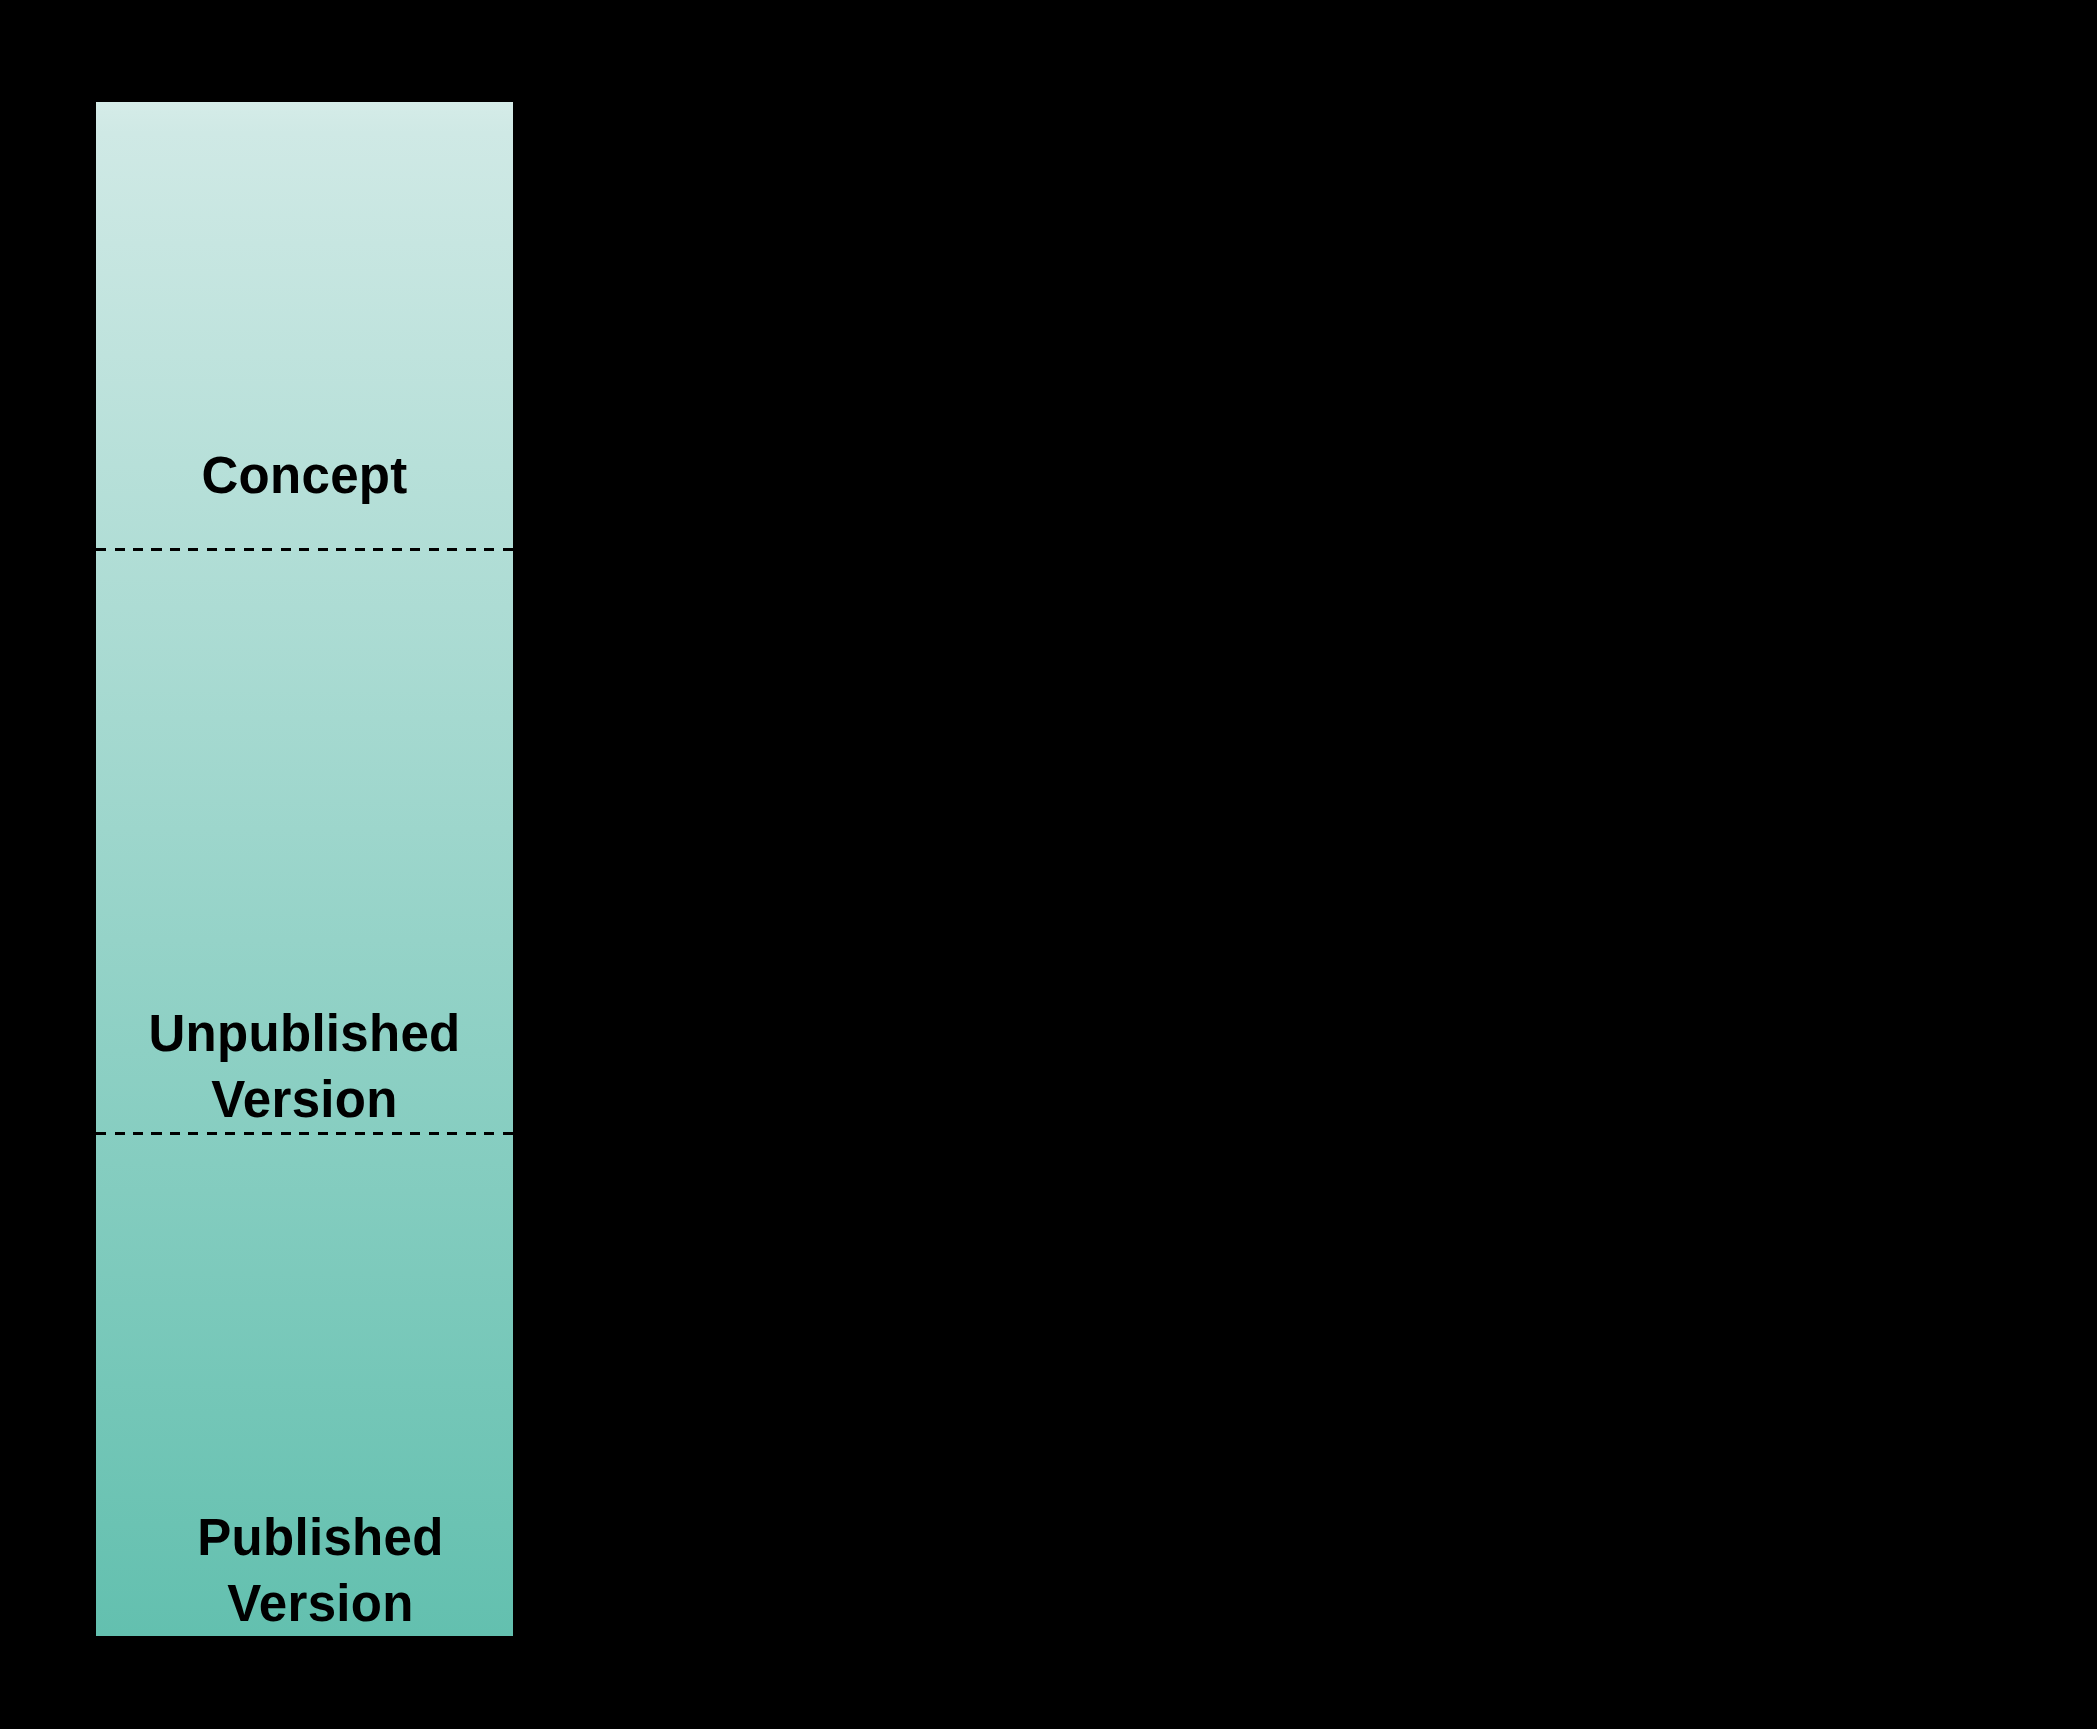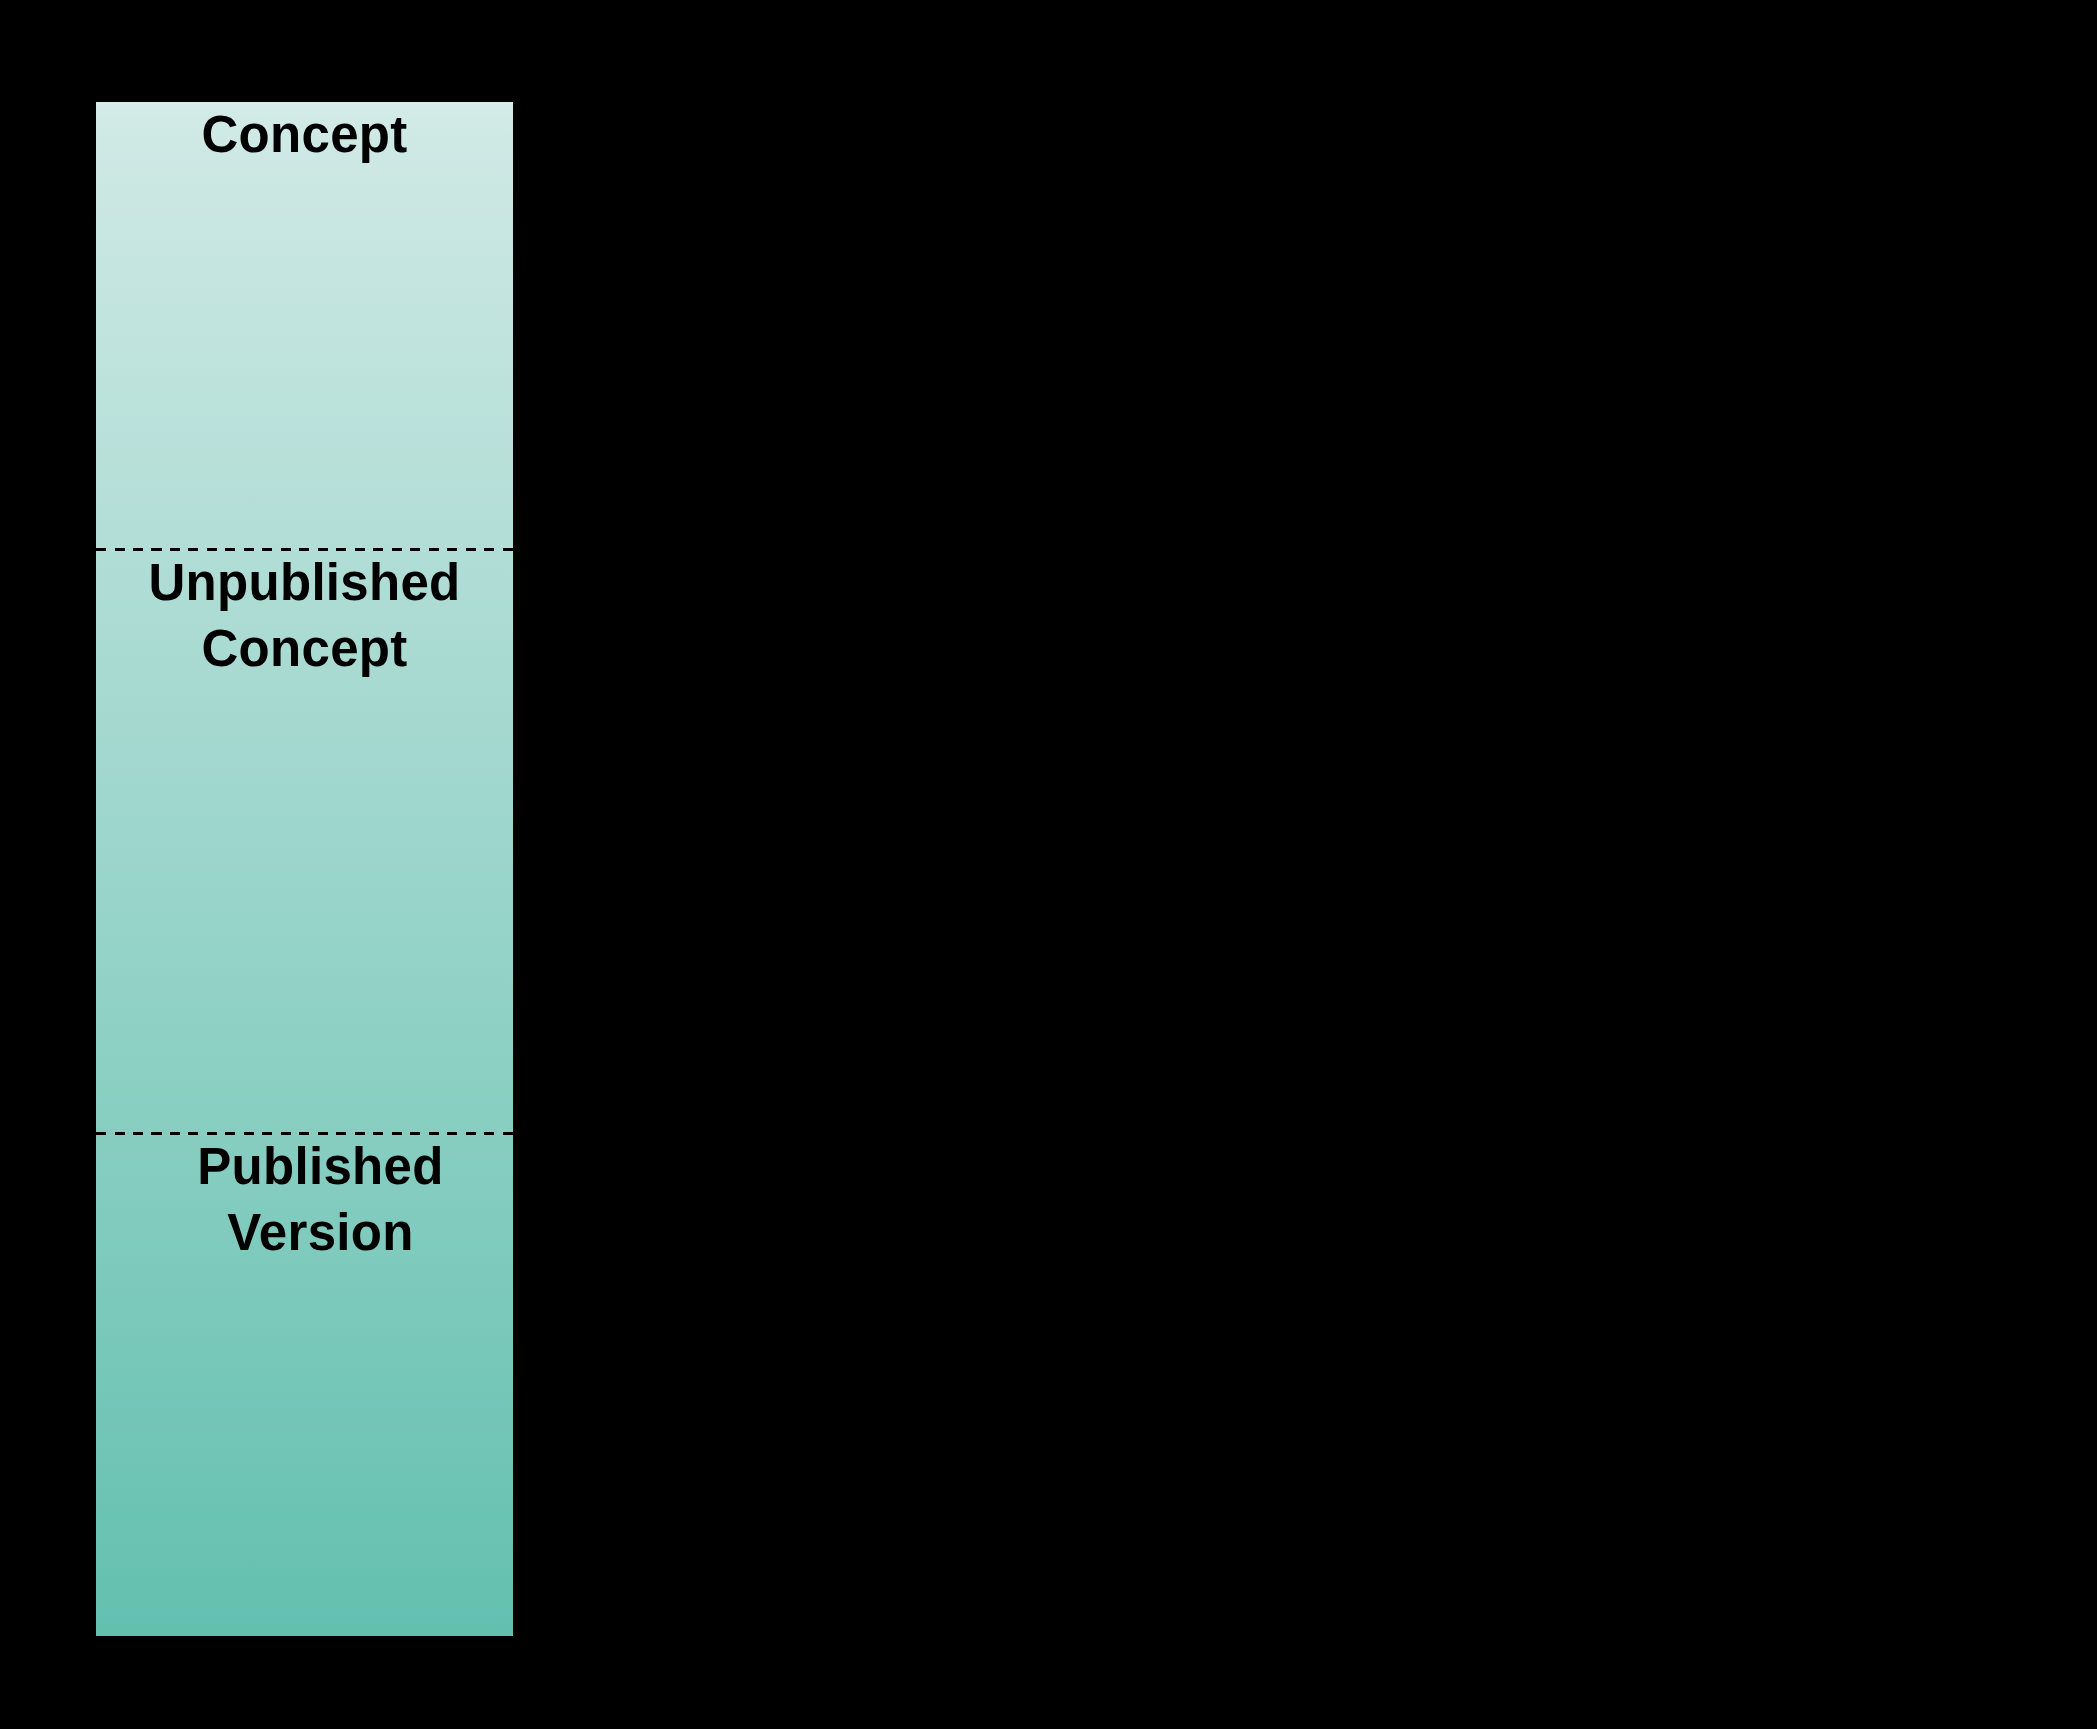--- a/index.html
+++ b/index.html
@@ -21,21 +21,21 @@
     top: 102px;
     width: 417px;
     height: 1534px;
     background: linear-gradient(to bottom, #d5ece8 0%, #cfe9e5 2%, #63c0af 100%);
   }
   .sec {
     position: absolute;
     left: 0;
     width: 100%;
     display: flex;
-    align-items: flex-start;
+    align-items: flex-end;
     justify-content: center;
     box-sizing: border-box;
   }
   .sec-1 { top: 0;      height: 448px; padding-bottom: 41px; }
   .sec-2 { top: 448px;  height: 583px; }
   .sec-3 { top: 1032px; height: 503px; margin-left: 16px; }
   .label {
     font-size: 51px;
     font-weight: bold;
     line-height: 66px;
@@ -64,21 +64,21 @@
 <div class="canvas">
   <div class="lane">
 
     <section class="sec sec-1">
       <div class="label">Concept</div>
     </section>
 
     <div class="divider divider-1"></div>
 
     <section class="sec sec-2">
-      <div class="label">Unpublished Concept</div>
+      <div class="label">Unpublished Version</div>
     </section>
 
     <div class="divider divider-2"></div>
 
     <section class="sec sec-3">
       <div class="label">Published Version</div>
     </section>
 
   </div>
 </div>

